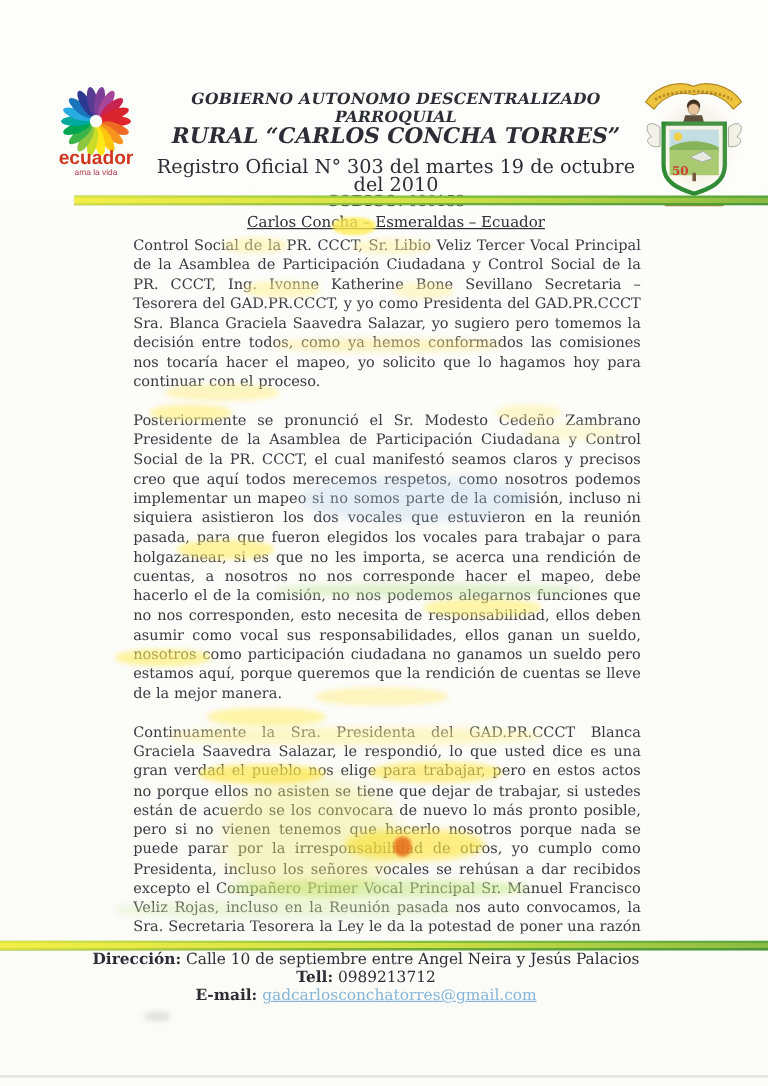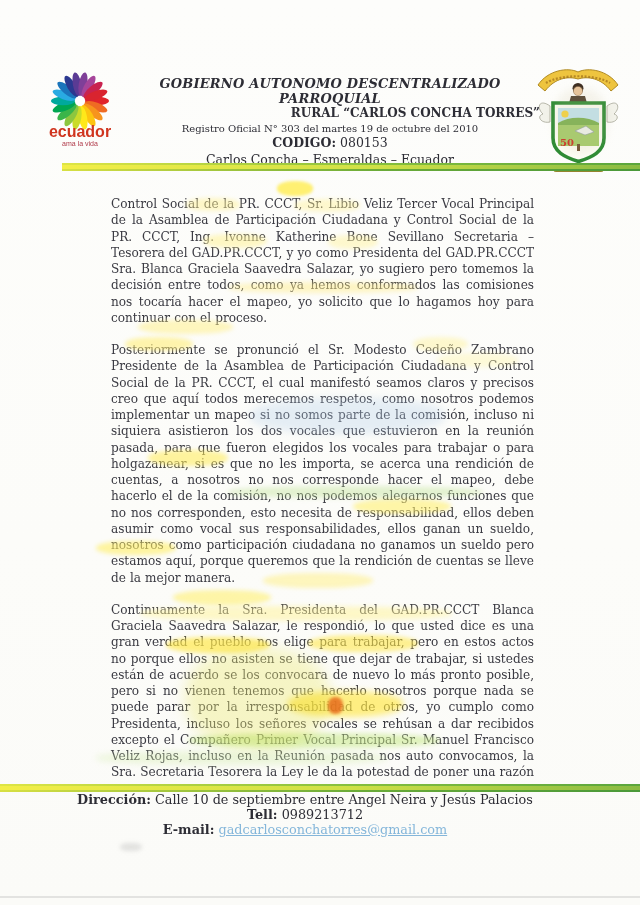--- a/index.html
+++ b/index.html
@@ -5,25 +5,25 @@
   html,body{margin:0;padding:0;background:#e9e9e9;}
   .page{
     position:relative;width:640px;height:905px;margin:0 auto;
     background:linear-gradient(180deg,#fdfdfb 0%,#fcfcf9 60%,#fbfbf8 100%);
     font-family:"DejaVu Serif","Liberation Serif",serif;
     color:#3a3a42;overflow:hidden;
   }
   
   .hdr-text{position:absolute;left:120px;top:76px;width:420px;text-align:center;color:#2d2d35;}
   .hdr-l1{font-size:13px;font-weight:bold;letter-spacing:.2px;line-height:15px;font-style:italic;}
-  .hdr-l2{font-size:12px;font-weight:bold;line-height:15px;text-align:right;}
-  .hdr-l3{font-size:10px;line-height:15px;margin-top:0;}
+  .hdr-l2{font-size:18px;font-weight:bold;font-style:italic;line-height:15px;}
+  .hdr-l3{font-size:16px;line-height:15px;margin-top:10px;}
   .hdr-kv{font-size:12.5px;line-height:14.5px;}
   .hdr-kv b{font-weight:bold;}
-  .hdr-loc{font-size:12.5px;line-height:15px;margin-top:1px;}
+  .hdr-loc{font-size:12.5px;line-height:15px;margin-top:1px;text-decoration:underline;}
   .logo-left{position:absolute;left:38px;top:71px;width:84px;height:88px;}
   .logo-right{position:absolute;left:531px;top:64px;width:95px;height:112px;}
   
   .band{position:absolute;height:8px;
     background:
       linear-gradient(90deg,rgba(242,238,70,.85),rgba(160,205,60,.45) 55%,rgba(80,158,60,.65)),
       linear-gradient(180deg,#6db33f 0 2px,#f5f04e 2px 6px,#3f8f35 6px 8px);}
   .band-top{left:62px;right:0;top:163px;}
   .band-bottom{left:0;right:0;top:784px;}
   

